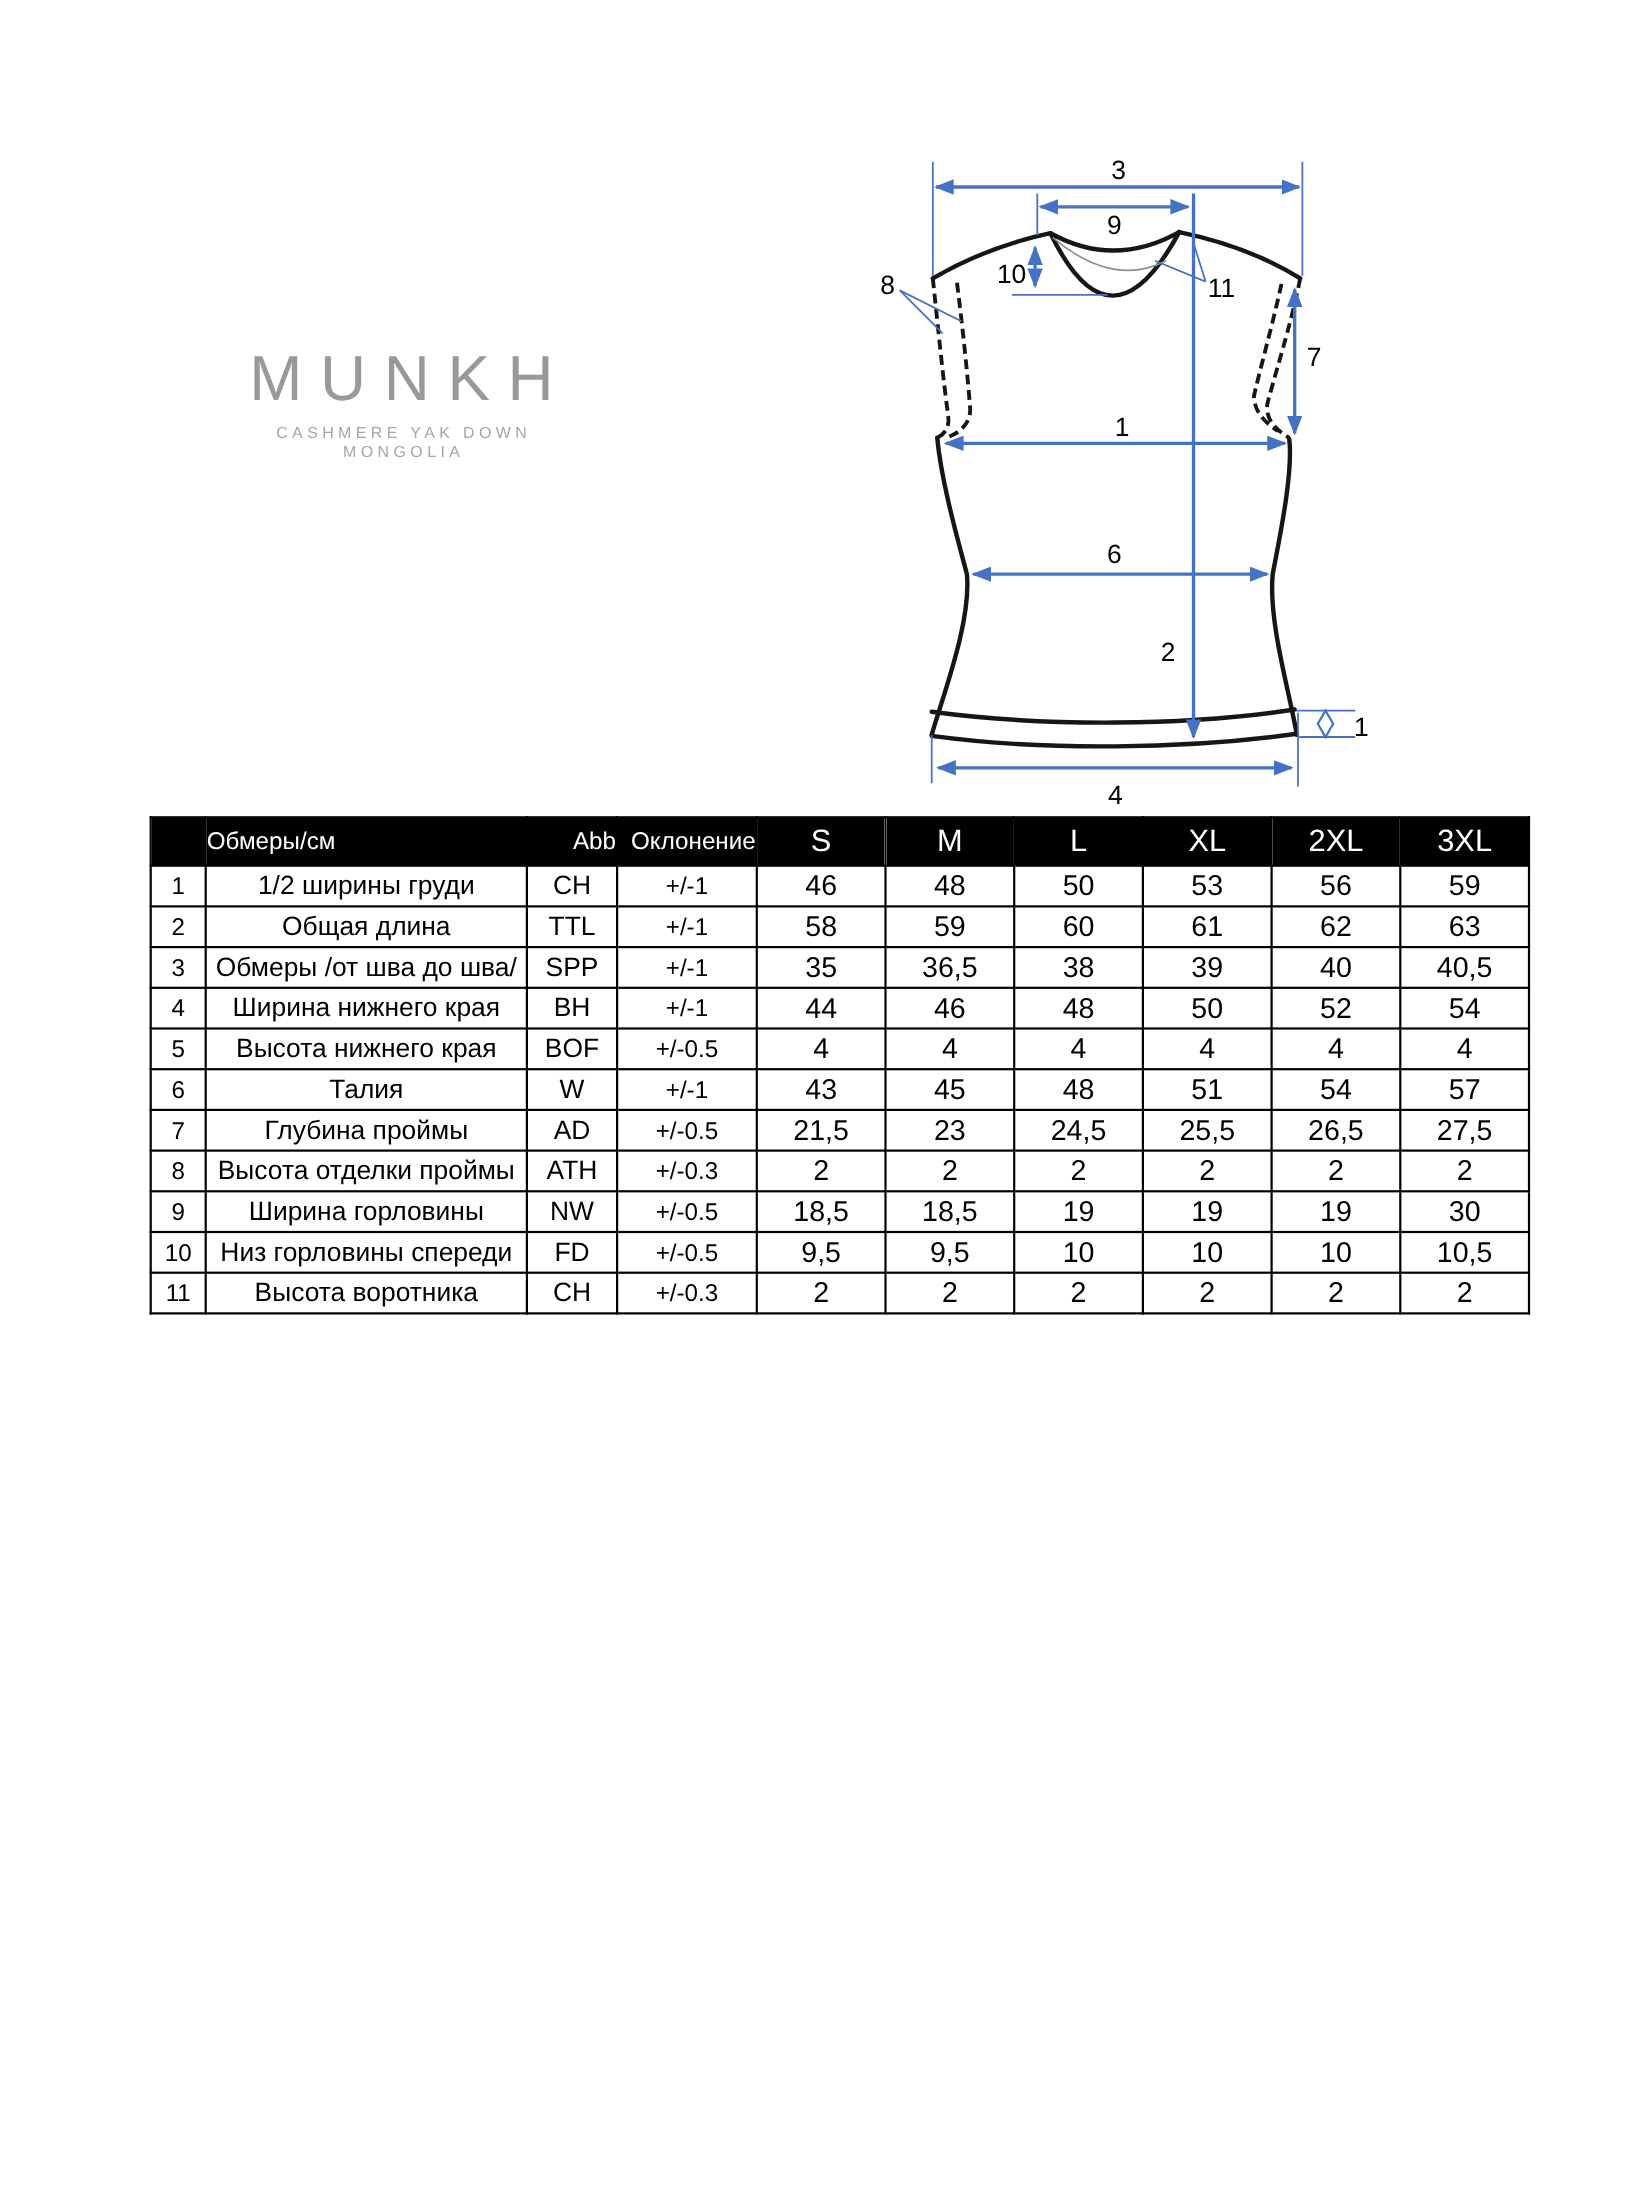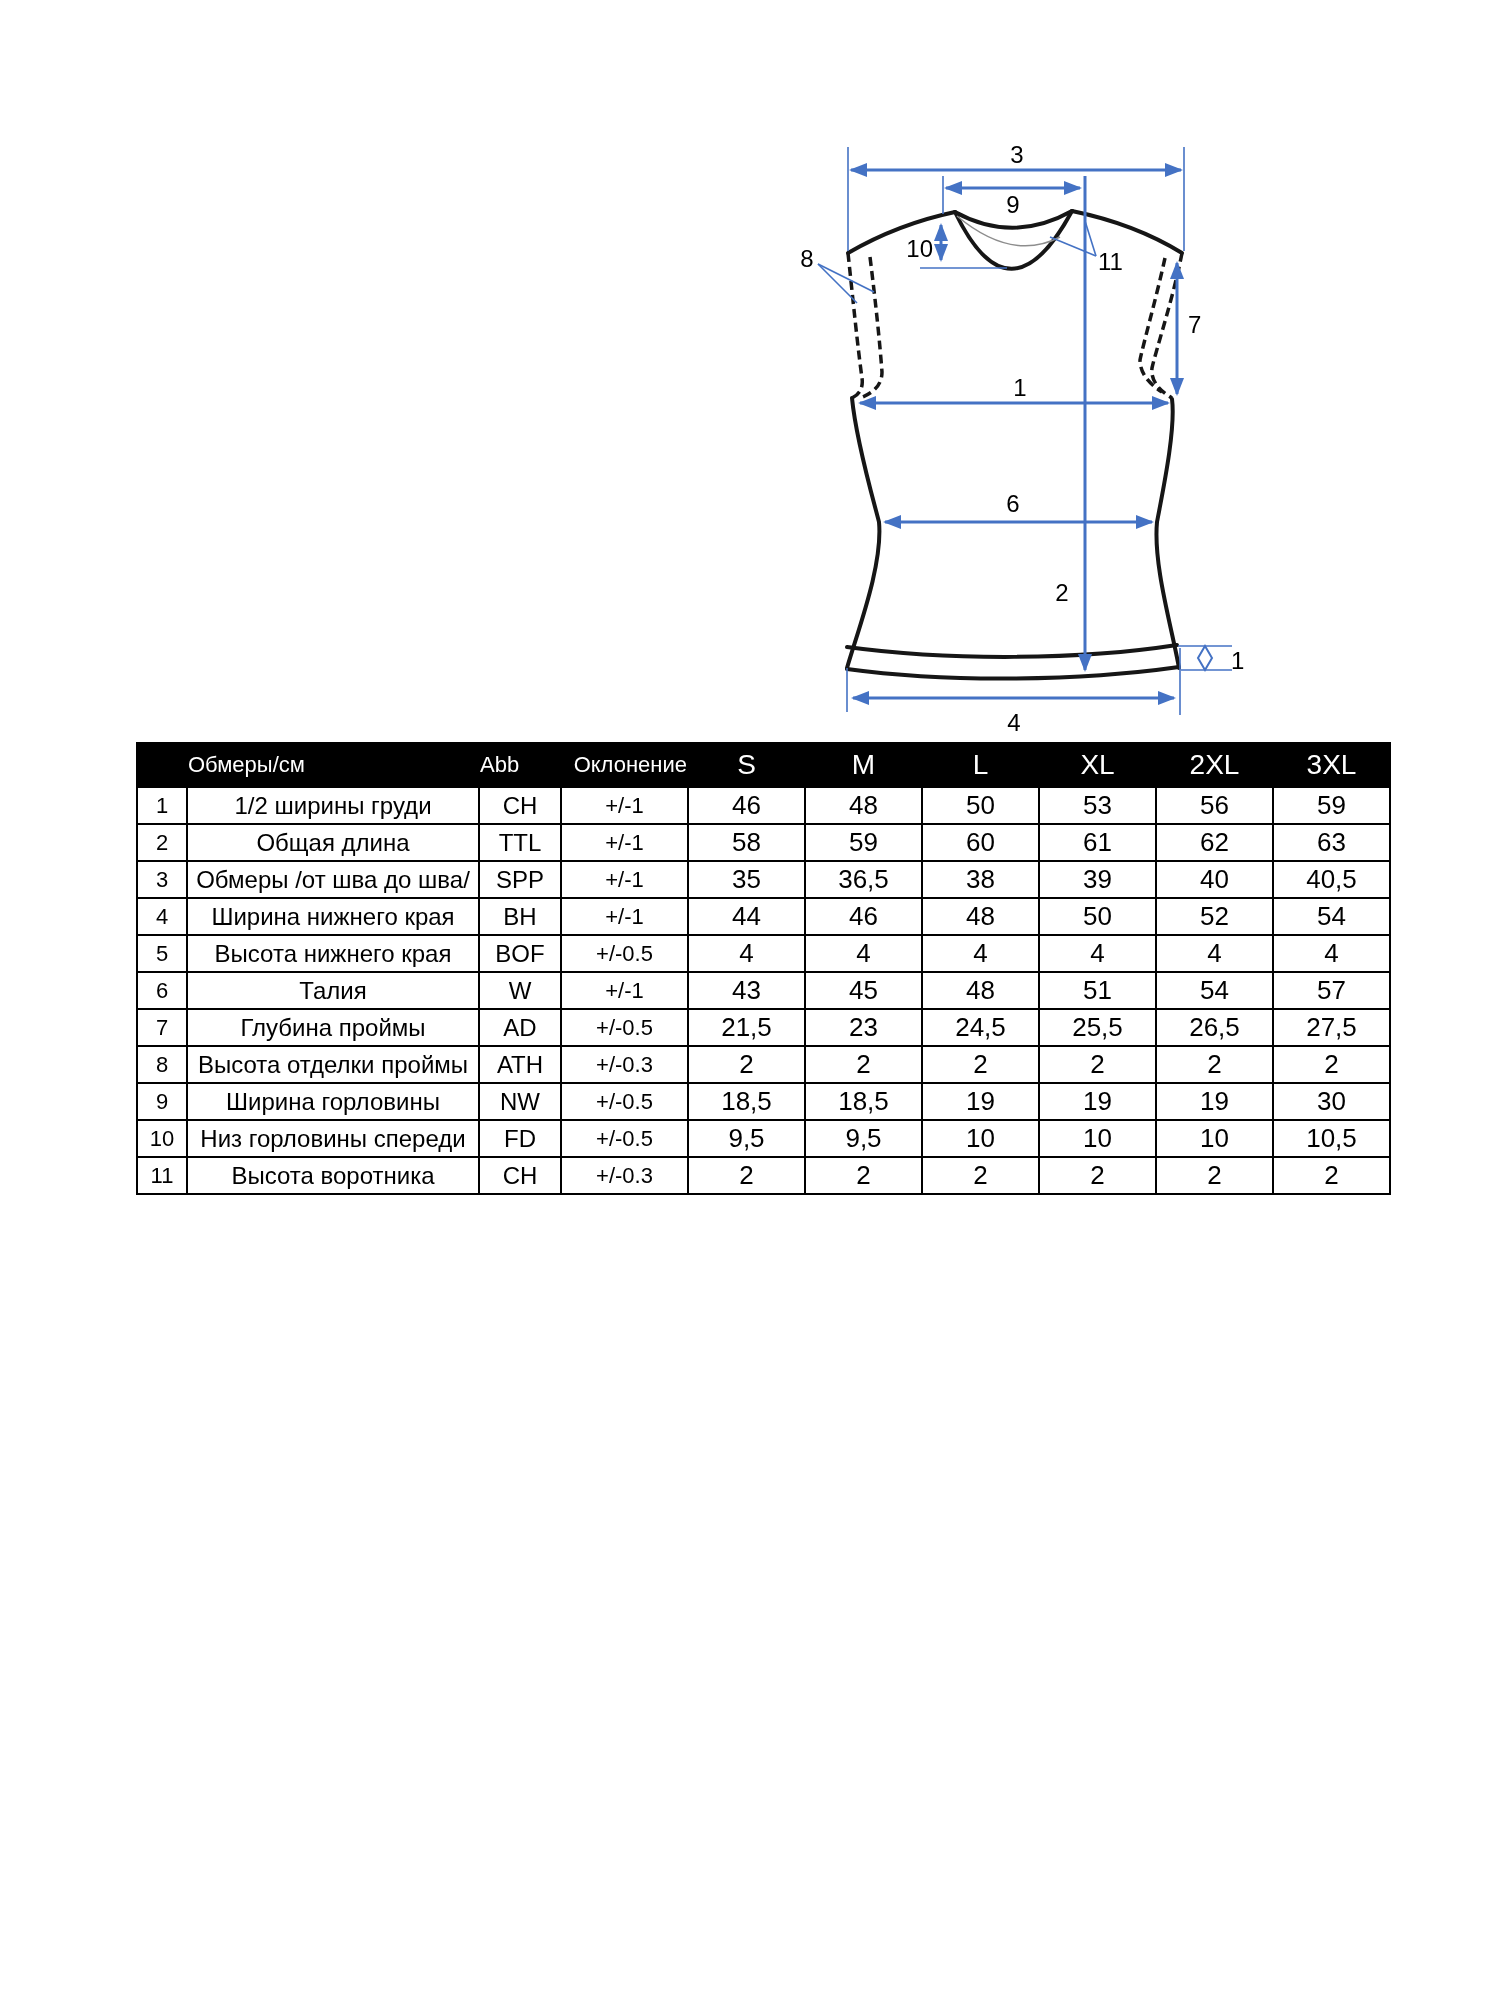--- a/index.html
+++ b/index.html
@@ -26,34 +26,39 @@
 
   
   table.size-table{position:absolute;left:136px;top:742px;width:1253px;
                    border-collapse:collapse;table-layout:fixed;}
   table.size-table td, table.size-table th{border:2px solid #000;padding:0;
                    font-weight:400;overflow:hidden;white-space:nowrap;}
   table.size-table th{height:42px;background:#000;color:#fff;vertical-align:middle;}
   table.size-table td{height:35px;vertical-align:middle;text-align:center;}
   th.corner{background:#fff;border:none;}
   th.measure{text-align:left;font-size:22px;padding-left:8px;margin-top:24px;}
-  th.abb-h{font-size:22px;text-align:left;}
+  th.abb-h{font-size:22px;text-align:right;}
   th.tol-h{font-size:22px;text-align:right;}
   th.size-h{font-size:28px;text-align:center;}
   td.num{font-size:22px;}
   td.label{font-size:24px;text-align:left;padding-left:8px;}
   td.abb{font-size:24px;}
   td.tol{font-size:22px;}
   td.val{font-size:26px;}
 </style>
 </head>
 <body>
 
 <div class="page">
 
+  <div class="logo">
+    <div class="logo-name">MUNKH</div>
+    <div class="logo-tag">CASHMERE YAK DOWN</div>
+    <div class="logo-tag">MONGOLIA</div>
+  </div>
 
   <svg class="diagram" viewBox="780 95 480 660" xmlns="http://www.w3.org/2000/svg">
     <defs>
       <marker id="arr" markerUnits="userSpaceOnUse" markerWidth="18" markerHeight="14" refX="16" refY="7" orient="auto-start-reverse">
         <polygon points="0,0 18,7 0,14" fill="#4472C4"></polygon>
       </marker>
     </defs>
 
     <g>
 

